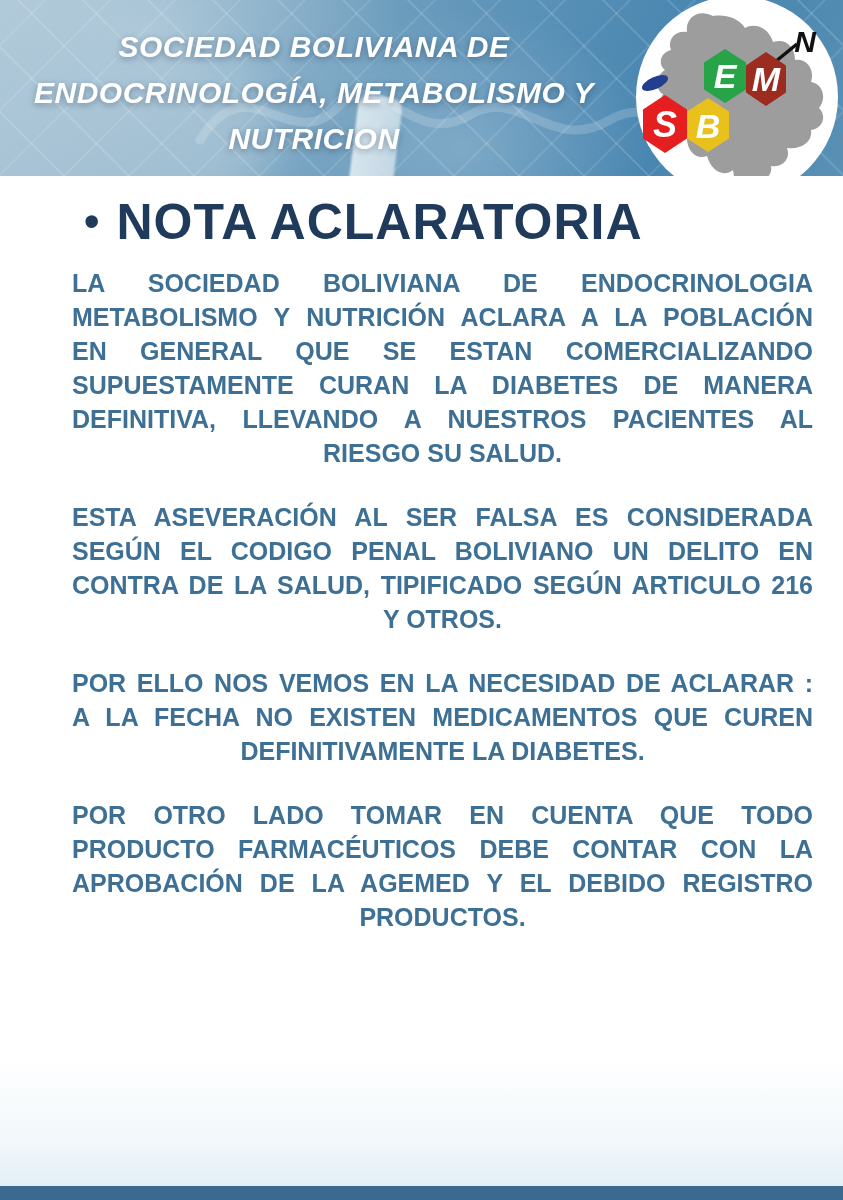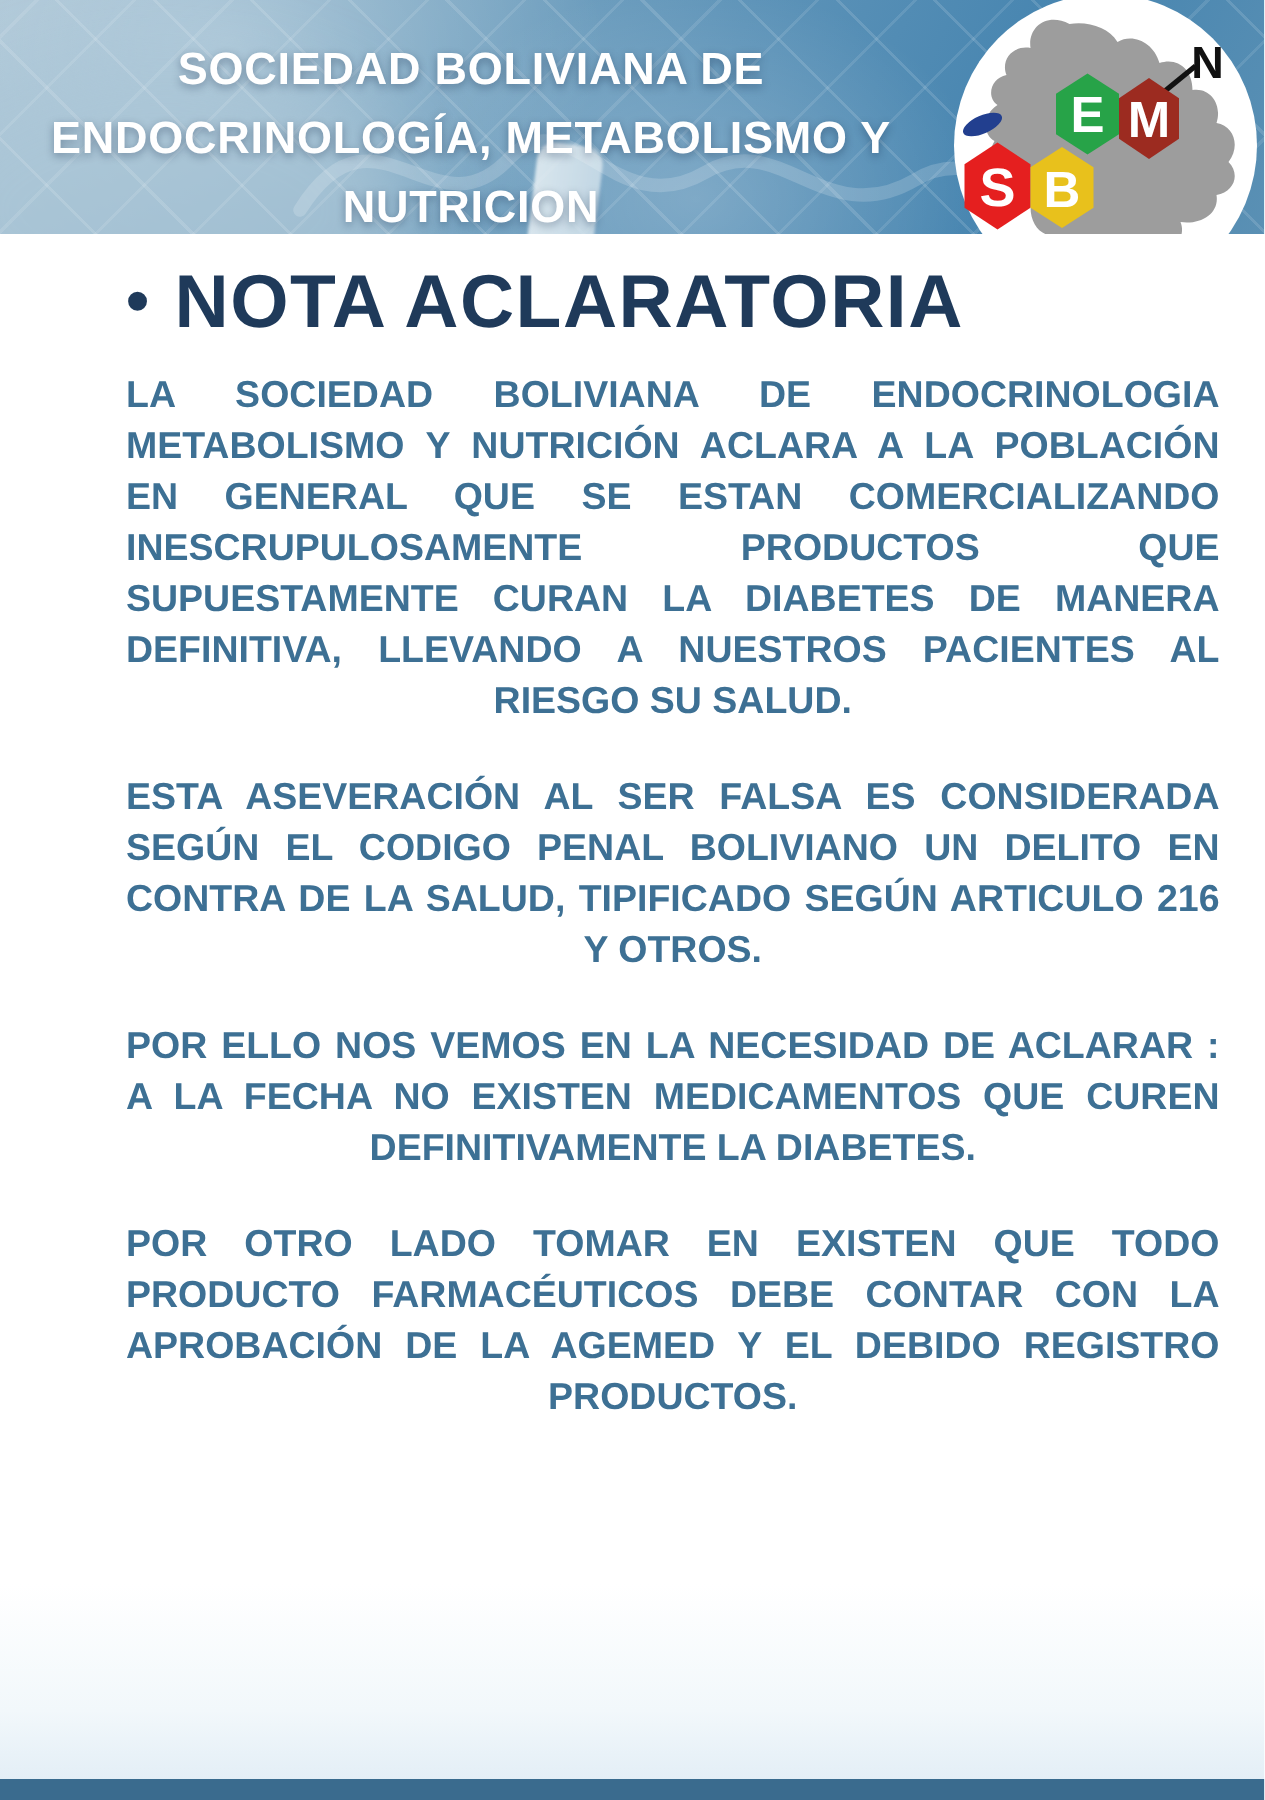--- a/index.html
+++ b/index.html
@@ -7,26 +7,27 @@
     position:relative;
     width:843px;height:1200px;
     overflow:hidden;
     background:linear-gradient(180deg,#ffffff 0%,#ffffff 88%,#f2f8fb 95%,#e3eef6 99%);
     font-family:"Liberation Sans","DejaVu Sans",sans-serif;
   }
 
   
   .header{
     position:relative;
-    width:100%;height:156px;
+    width:100%;height:176px;
     overflow:hidden;
     background:
       radial-gradient(420px 260px at 18% 18%, rgba(255,255,255,.28), rgba(255,255,255,0) 60%),
       radial-gradient(300px 220px at 55% 85%, rgba(255,255,255,.22), rgba(255,255,255,0) 65%),
       linear-gradient(115deg,#a9c4d5 0%,#7fa9c4 28%,#5d93b8 55%,#4785b0 78%,#5a90b4 100%);
+    font-style: italic;
   }
   .crosshatch{
     position:absolute;inset:0;
     background:
       repeating-linear-gradient(45deg,transparent 0 44px,rgba(255,255,255,.13) 44px 46px),
       repeating-linear-gradient(-45deg,transparent 0 44px,rgba(255,255,255,.10) 44px 46px);
   }
   .hand-blob{
     position:absolute;left:-60px;top:40px;width:340px;height:200px;
     background:#aec8d8;border-radius:50%;filter:blur(26px);opacity:.7;
@@ -59,21 +60,21 @@
     color:var(--title-text,#1f3a5a);
     font-weight:700;font-size:50px;letter-spacing:1px;
     white-space:nowrap;
   }
   .note-title .bullet{font-size:44px;margin-right:16px;vertical-align:3px;}
 
   
   .body-text{
     padding:16px 30px 0 72px;
     color:var(--body-text,#3d7094);
-    font-weight:700;font-size:25px;line-height:34px;margin-left:12px;
+    font-weight:700;font-size:25px;line-height:34px;
   }
   .para{margin:0 0 30px 0;}
   .line{height:34px;}
   .jline{text-align:justify;text-align-last:justify;}
   .lline{text-align:center;}
 
   
   .footer-bar{
     position:absolute;left:0;bottom:0;width:100%;height:14px;
     background:var(--footer-bar,#3a6b8e);
@@ -121,41 +122,40 @@
   <div class="note-title">
     <span class="bullet">•</span><span>NOTA ACLARATORIA</span>
   </div>
 
   <div class="body-text">
 
     <div class="para">
       <div class="line jline">LA SOCIEDAD BOLIVIANA DE ENDOCRINOLOGIA</div>
       <div class="line jline">METABOLISMO Y NUTRICIÓN ACLARA A LA POBLACIÓN</div>
       <div class="line jline">EN GENERAL QUE SE ESTAN COMERCIALIZANDO</div>
-      <div class="line jline">INESCRUPULOSAMENTE PRODUCTOS QUE</div>
       <div class="line jline">SUPUESTAMENTE CURAN LA DIABETES DE MANERA</div>
       <div class="line jline">DEFINITIVA, LLEVANDO A NUESTROS PACIENTES AL</div>
       <div class="line lline">RIESGO SU SALUD.</div>
     </div>
 
     <div class="para">
       <div class="line jline">ESTA ASEVERACIÓN AL SER FALSA ES CONSIDERADA</div>
       <div class="line jline">SEGÚN EL CODIGO PENAL BOLIVIANO UN DELITO EN</div>
       <div class="line jline">CONTRA DE LA SALUD, TIPIFICADO SEGÚN ARTICULO 216</div>
       <div class="line lline">Y OTROS.</div>
     </div>
 
     <div class="para">
       <div class="line jline">POR ELLO NOS VEMOS EN LA NECESIDAD DE ACLARAR :</div>
       <div class="line jline">A LA FECHA NO EXISTEN MEDICAMENTOS QUE CUREN</div>
       <div class="line lline">DEFINITIVAMENTE LA DIABETES.</div>
     </div>
 
     <div class="para">
-      <div class="line jline">POR OTRO LADO TOMAR EN EXISTEN QUE TODO</div>
+      <div class="line jline">POR OTRO LADO TOMAR EN CUENTA QUE TODO</div>
       <div class="line jline">PRODUCTO FARMACÉUTICOS DEBE CONTAR CON LA</div>
       <div class="line jline">APROBACIÓN DE LA AGEMED Y EL DEBIDO REGISTRO</div>
       <div class="line lline">PRODUCTOS.</div>
     </div>
 
 
   </div>
 
   <div class="footer-bar"></div>
 </div>

